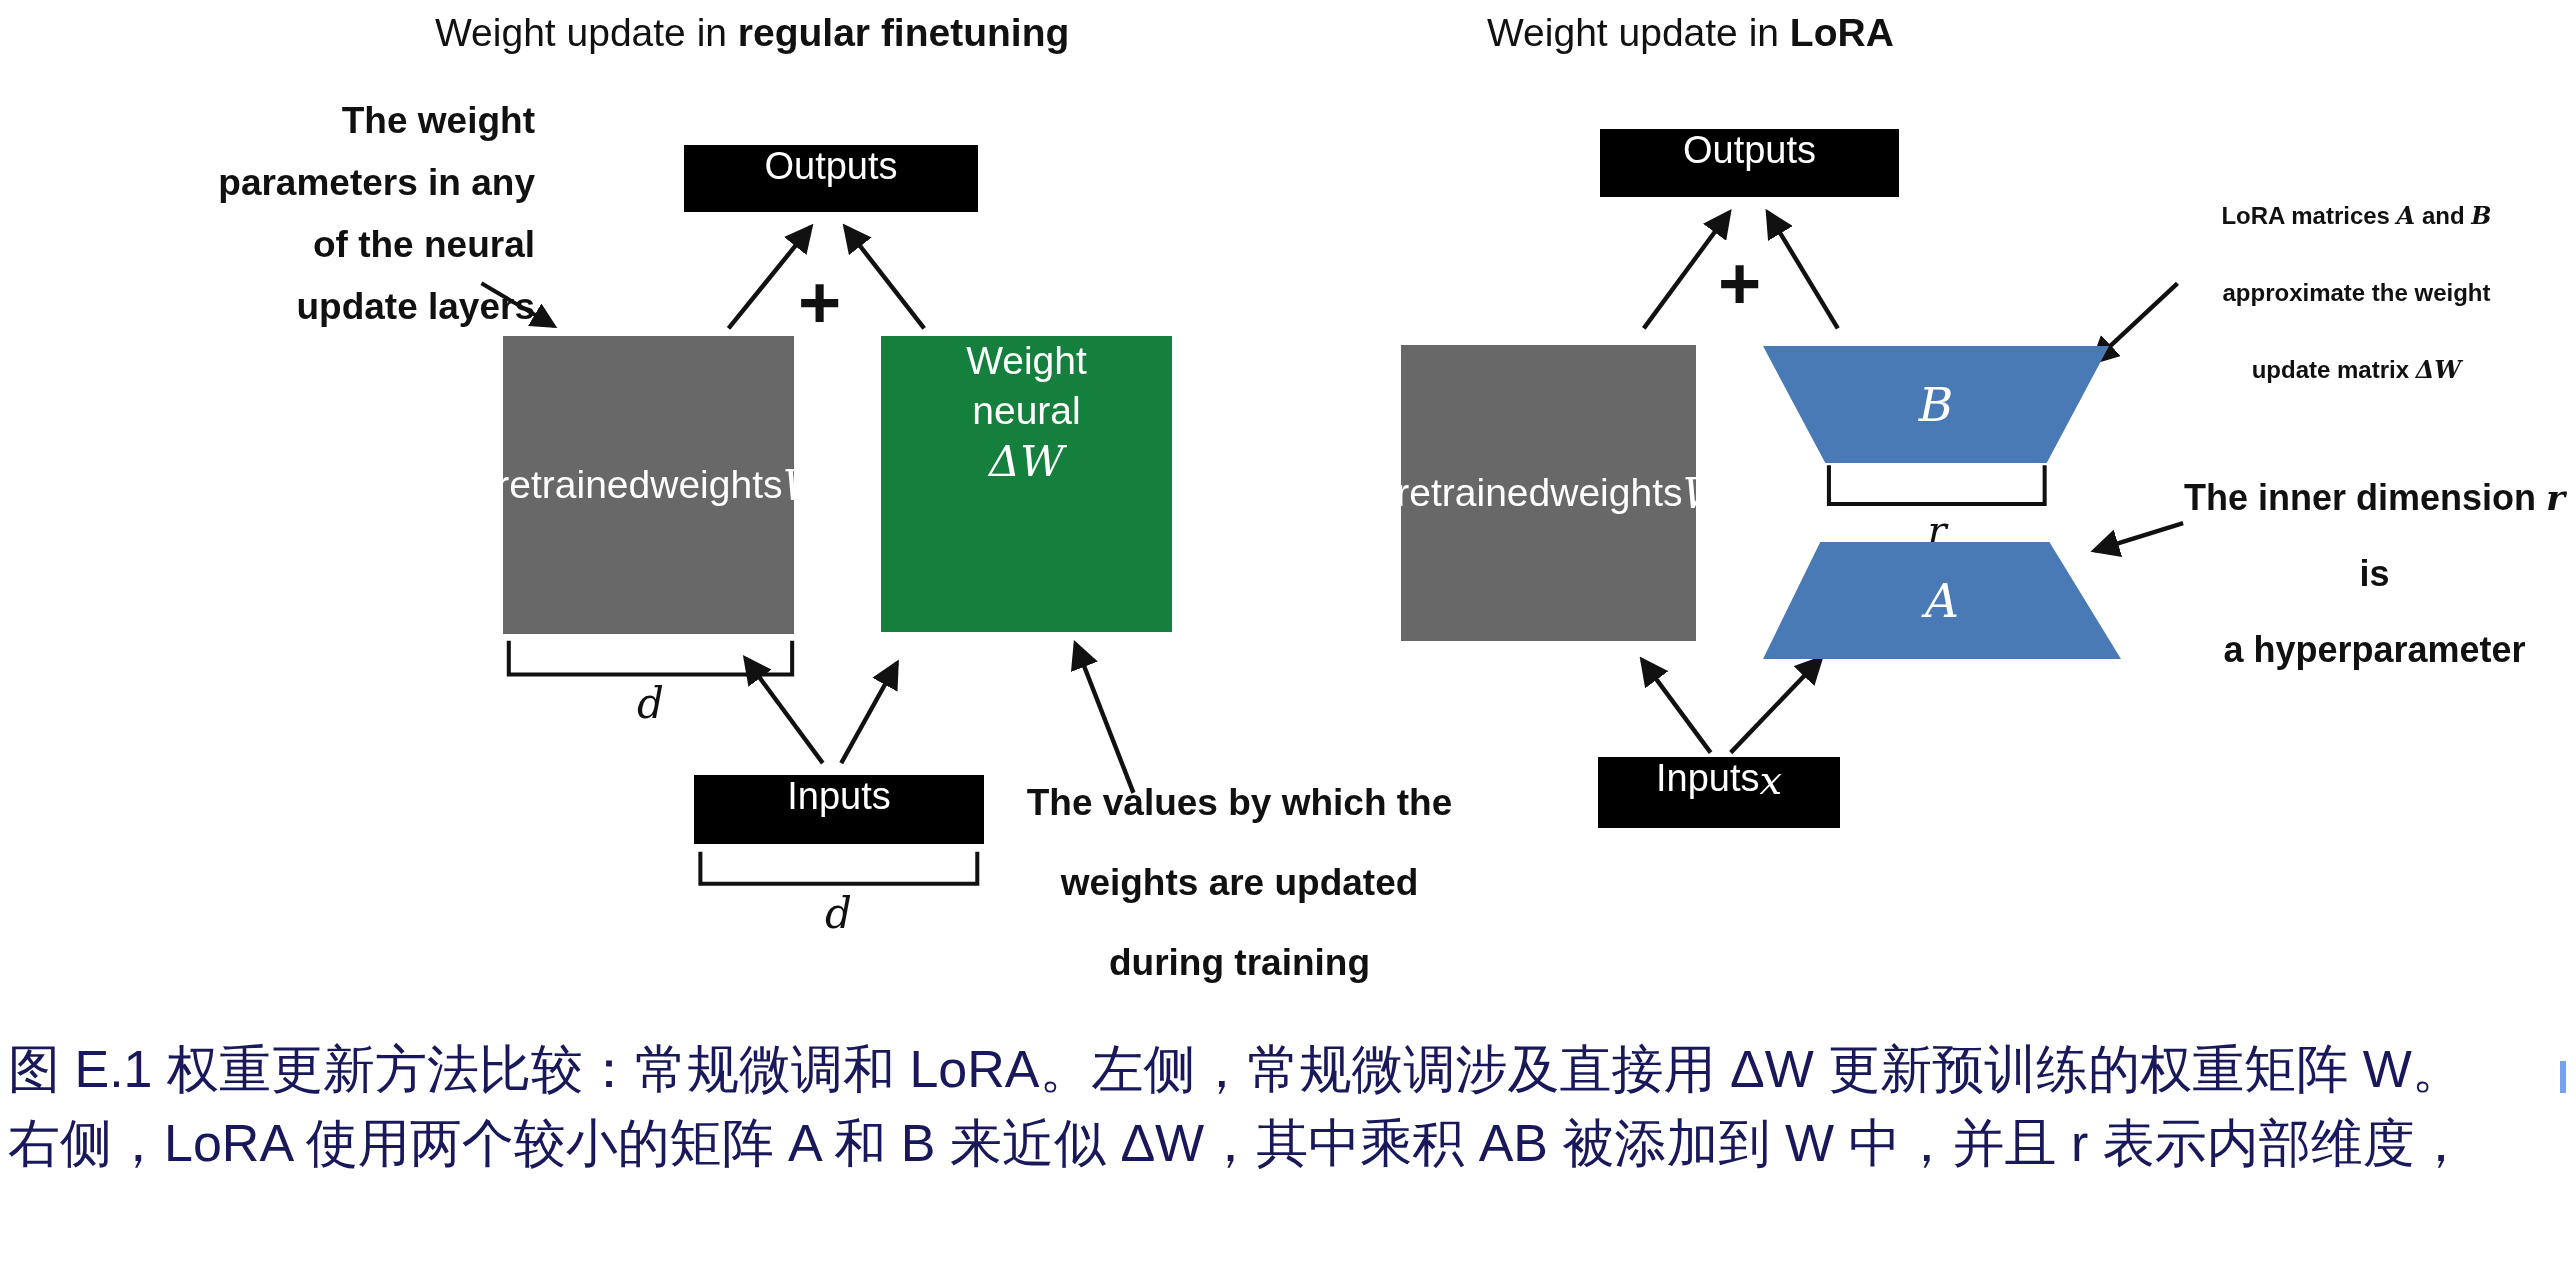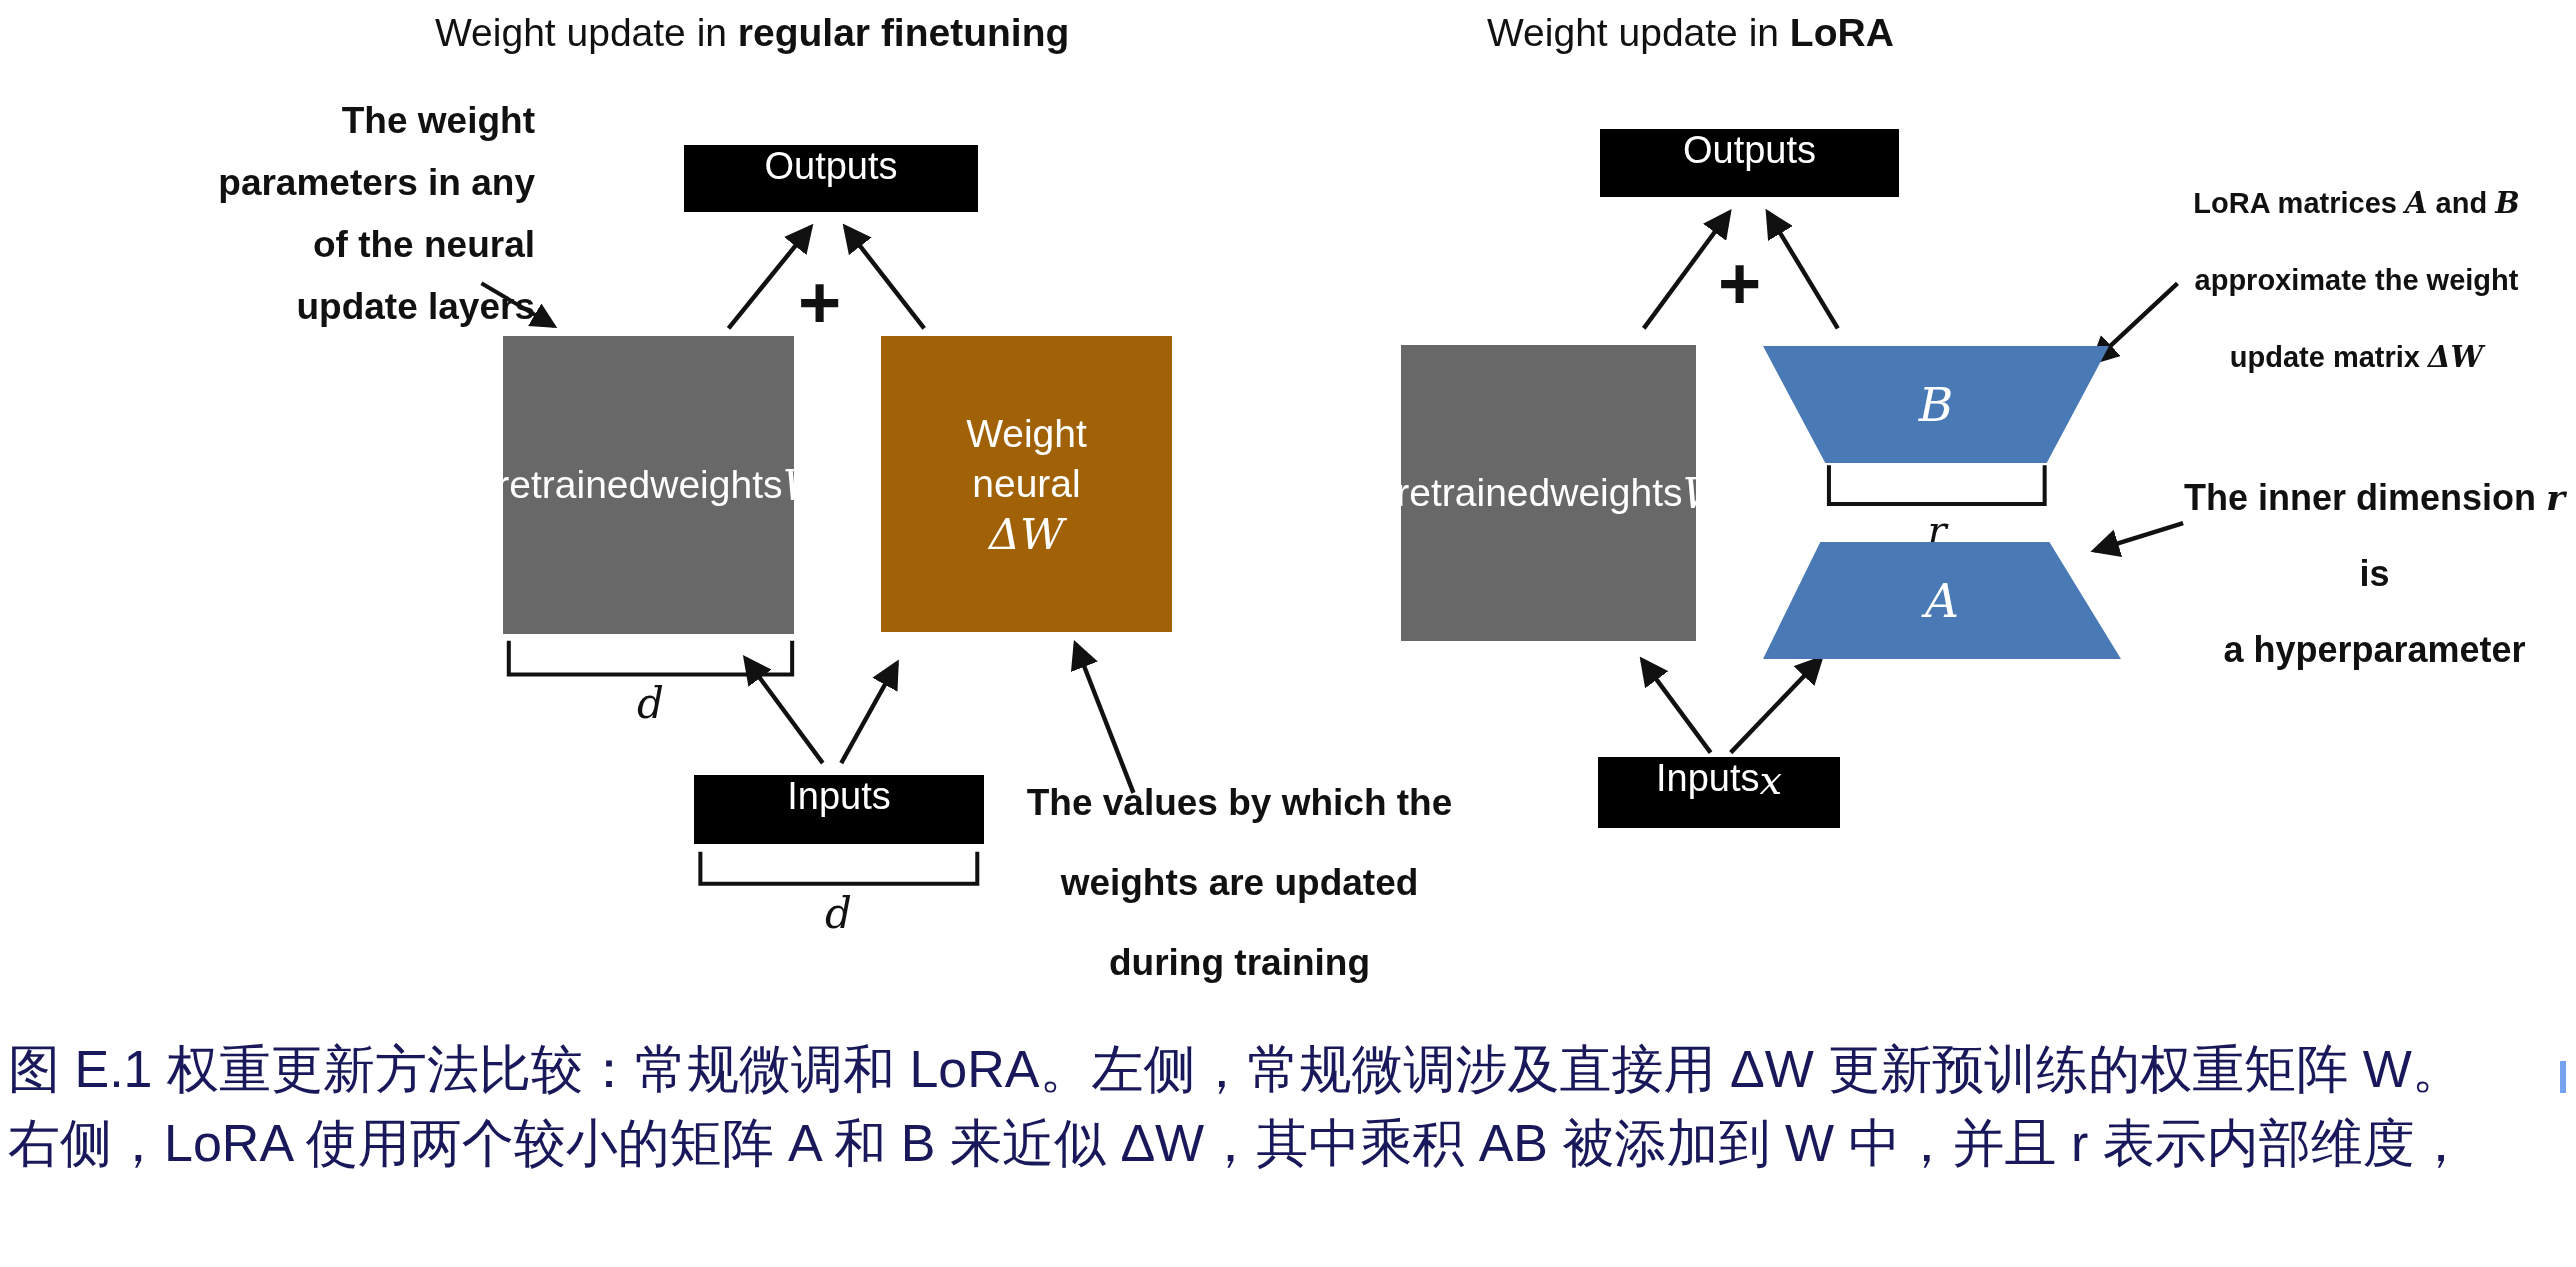--- a/index.html
+++ b/index.html
@@ -8,22 +8,22 @@
   #overlay{position:absolute;left:0;top:0;width:2576px;height:1267px;pointer-events:none;}
   .abs{position:absolute;}
   .title{font-size:39px;color:#111;white-space:nowrap;}
   .title b{font-weight:bold;}
   .annot{font-weight:bold;color:#111;text-align:center;}
   .annot .m{font-family:"DejaVu Serif","Liberation Serif",serif;font-style:italic;font-weight:bold;}
   .box-black{background:#000000;color:#ffffff;display:flex;justify-content:center;
              font-size:38px;white-space:nowrap;}
   .box-gray{background:#686868;color:#ffffff;display:flex;align-items:center;
             justify-content:center;font-size:39px;line-height:50px;}
-  .box-blue{background:#a16207;color:#ffffff;display:flex;flex-direction:column;align-items:center;
-            justify-content:center;font-size:39px;line-height:50px;}
+  .box-blue{background:#15803d;color:#ffffff;display:flex;flex-direction:column;align-items:center;
+            font-size:39px;line-height:50px;}
   .mathsym{font-family:"DejaVu Serif","Liberation Serif",serif;font-style:italic;font-size:43px;}
   .trap{background:#4a7ab5;color:#ffffff;display:flex;align-items:center;justify-content:center;}
   .trap .mathsym{font-size:47px;}
   .trap-b{clip-path:polygon(0% 0%,100% 0%,82% 100%,18% 100%);}
   .trap-a{clip-path:polygon(16% 0%,80% 0%,100% 100%,0% 100%);}
   .dimlabel{font-family:"DejaVu Serif","Liberation Serif",serif;font-style:italic;font-size:42px;
             color:#111;text-align:center;}
   .plus{font-size:74px;font-weight:bold;color:#111;text-align:center;line-height:74px;}
   .caption{color:#18185a;font-size:52px;line-height:74px;white-space:nowrap;}
   .cursor-artifact{position:absolute;width:5.6px;height:32px;background:#76a2f2;}
@@ -122,21 +122,21 @@
 
   <div class="abs trap trap-a" style="left:1763px;top:542px;width:358px;height:117px;">
     <span class="mathsym">A</span>
   </div>
 
   <div class="abs box-black" style="left:1598px;top:757px;width:242px;height:71px;">
     <span>Inputs </span>
       <span class="mathsym" style="font-size:40px;">x</span>
   </div>
 
-  <div class="abs annot" style="left:2137px;top:165px;width:439px;font-size:29px;line-height:77px;">
+  <div class="abs annot" style="left:2137px;top:177px;width:439px;font-size:24px;line-height:77px;">
     <div><span>LoRA matrices </span><span class="m">A</span><span> and </span><span class="m">B</span></div>
     <div>approximate the weight</div>
     <div><span>update matrix </span><span class="m">ΔW</span></div>
   </div>
 
   <div class="abs annot" style="left:2165px;top:459px;width:419px;font-size:36px;line-height:76px;">
     <div><span>The inner dimension </span><span class="m">r</span><span> is</span></div>
     <div>a hyperparameter</div>
   </div>
 

